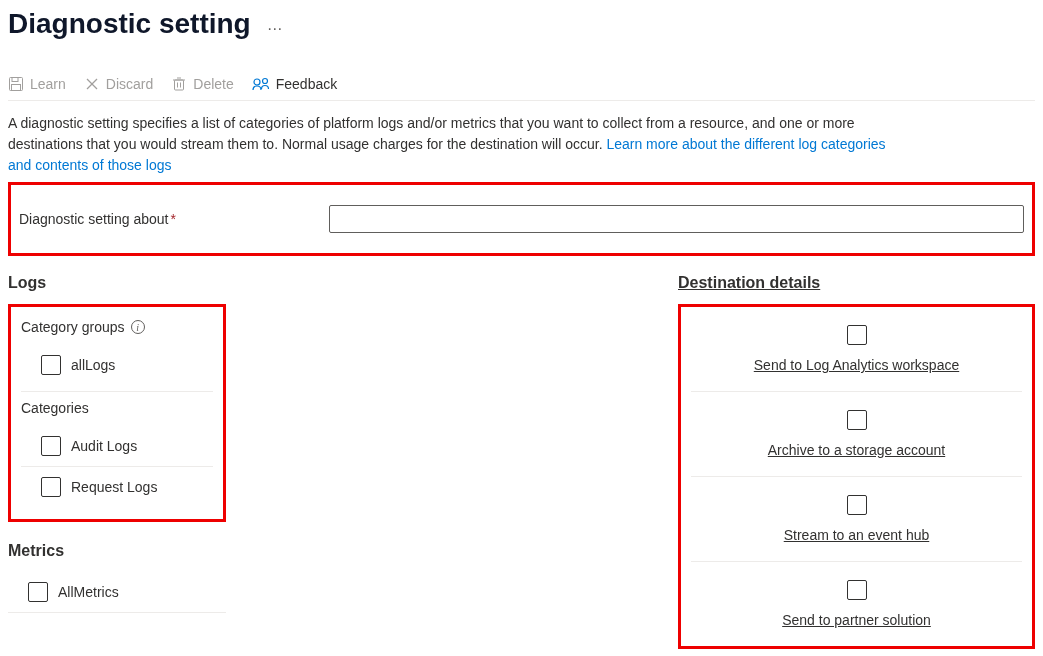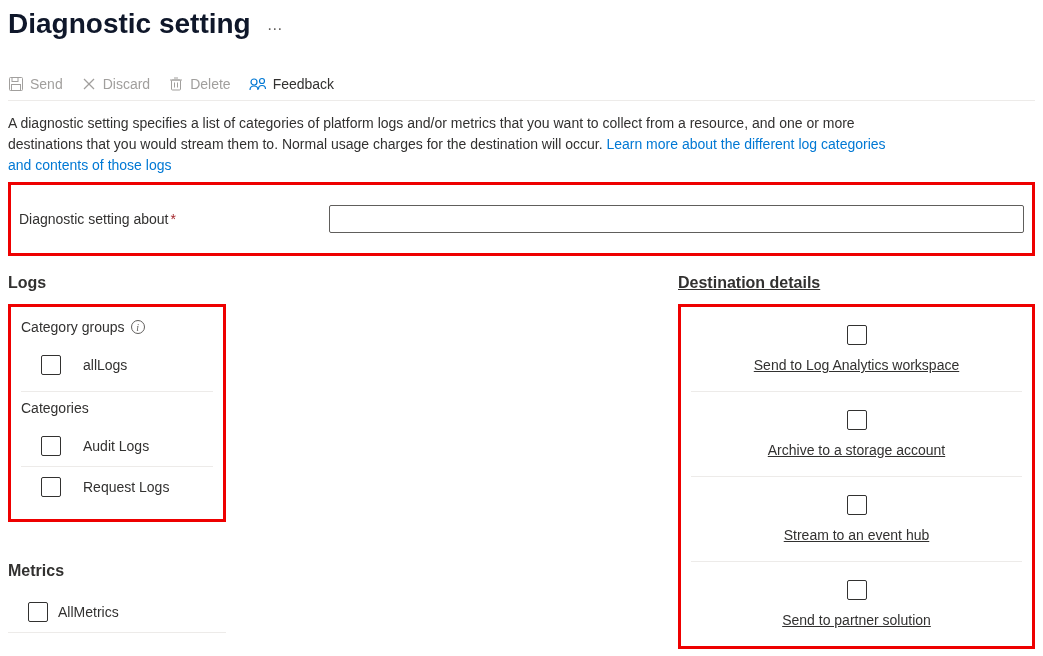--- a/index.html
+++ b/index.html
@@ -119,21 +119,21 @@
     }
     .section-title {
       font-size: 16px;
       font-weight: 600;
       color: #323130;
       margin-bottom: 12px;
     }
     .logs-box {
       width: 218px;
       padding: 8px 10px 12px 10px;
-      margin-bottom: 40px;
+      margin-bottom: 20px;
     }
     .subgroup-title {
       font-size: 14px;
       color: #323130;
       margin-top: 4px;
       margin-bottom: 10px;
       display: flex;
       align-items: center;
       gap: 6px;
     }
@@ -147,21 +147,21 @@
       justify-content: center;
       font-size: 10px;
       font-style: italic;
       color: #605e5c;
       font-family: serif;
       cursor: pointer;
     }
     .check-row {
       display: flex;
       align-items: center;
-      gap: 22px;
+      gap: 10px;
       padding: 10px 0 10px 20px;
       border-bottom: 1px solid #edebe9;
     }
     .check-row.no-border {
       border-bottom: none;
     }
     .checkbox {
       width: 20px;
       height: 20px;
       border: 1px solid #323130;
@@ -220,21 +220,21 @@
 
   <div class="toolbar">
     <button class="toolbar-btn">
       <span class="icon">
         <svg width="16" height="16" viewBox="0 0 16 16" fill="none" stroke="currentColor" stroke-width="1">
           <rect x="1.5" y="1.5" width="13" height="13" rx="1"></rect>
           <rect x="4" y="1.5" width="6" height="4"></rect>
           <rect x="3.5" y="8.5" width="9" height="6"></rect>
         </svg>
       </span>
-      <span>Send</span>
+      <span>Learn</span>
     </button>
     <button class="toolbar-btn">
       <span class="icon">
         <svg width="16" height="16" viewBox="0 0 16 16" fill="none" stroke="currentColor" stroke-width="1.2">
           <line x1="3" y1="3" x2="13" y2="13"></line>
           <line x1="13" y1="3" x2="3" y2="13"></line>
         </svg>
       </span>
       <span>Discard</span>
     </button>

